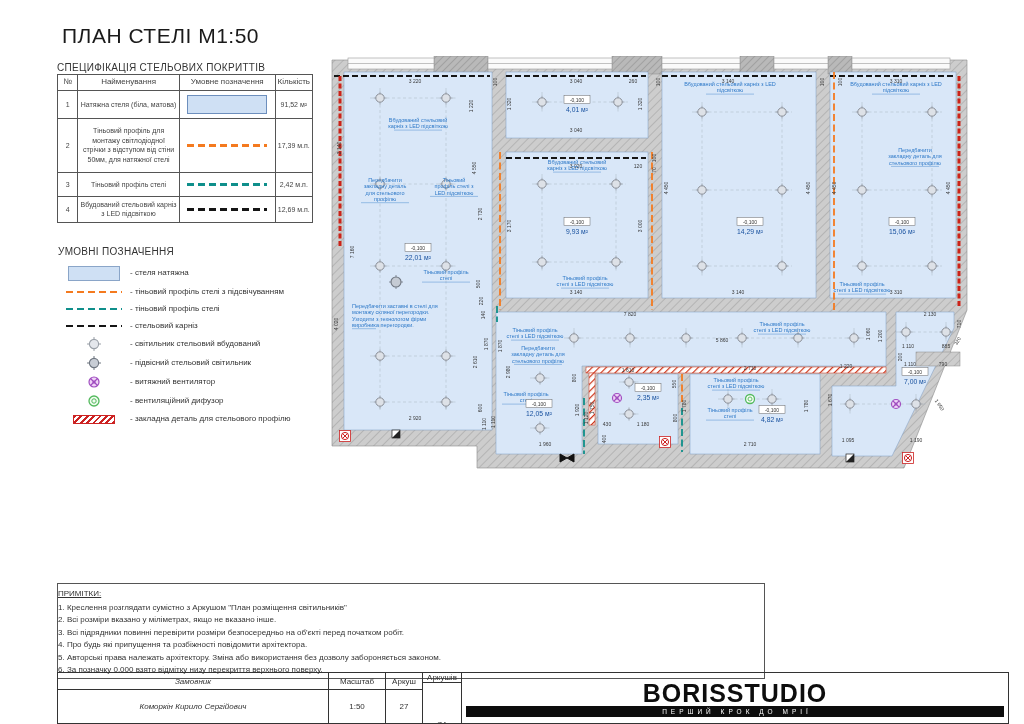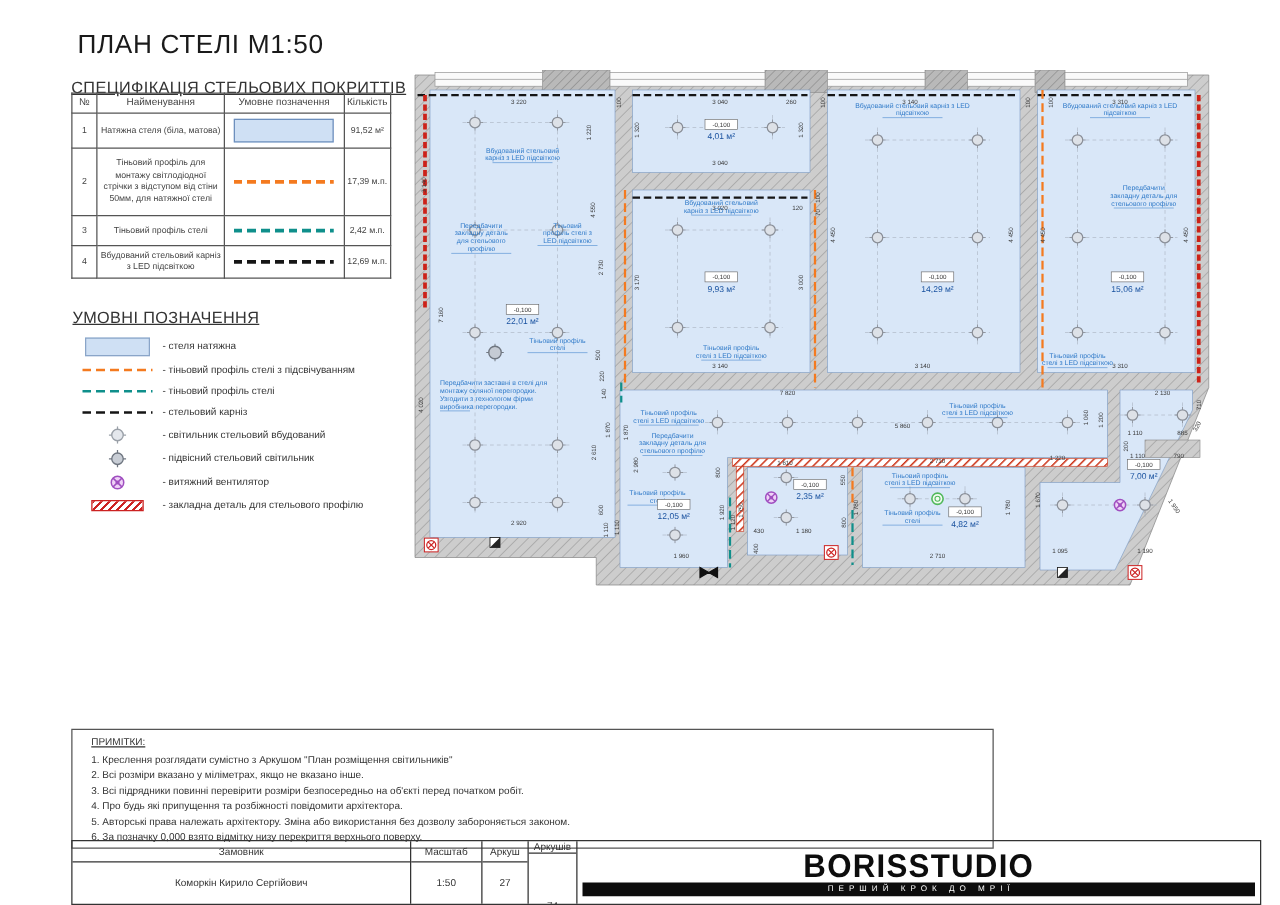--- a/index.html
+++ b/index.html
@@ -1,21 +1,21 @@
 <!DOCTYPE html>
 <html><head>
 <meta charset="utf-8">
 <style>
   html,body{margin:0;padding:0;background:#fff;}
   body{width:1024px;height:724px;position:relative;overflow:hidden;
        font-family:"Liberation Sans",sans-serif;color:#222;}
   .abs{position:absolute;}
   
   #main-title{left:62px;top:24px;font-size:21px;letter-spacing:.5px;color:#1a1a1a;font-weight:400;}
-  .section-title{font-size:13px;color:#333;text-decoration:underline;letter-spacing:.3px;}
+  .section-title{font-size:10px;color:#333;letter-spacing:.3px;}
   #spec-title{left:57px;top:62px;}
   table.spec{border-collapse:collapse;position:absolute;left:57px;top:74px;width:256px;
              font-size:7px;color:#444;}
   table.spec td,table.spec th{border:1px solid #555;text-align:center;vertical-align:middle;
              padding:2px 2px;font-weight:400;line-height:1.35;}
   table.spec th{font-size:8px;}
   .swatch-rect{width:78px;height:17px;background:#cfe0f4;border:1px solid #6d8fbd;margin:0 auto;}
   .dash{height:2.5px;width:80px;margin:0 auto;}
   .dash.orange{background:repeating-linear-gradient(90deg,#f47a1f 0 7px,transparent 7px 11px);}
   .dash.teal{background:repeating-linear-gradient(90deg,#0f8f8b 0 7px,transparent 7px 11px);}
@@ -26,30 +26,30 @@
   .leg-sym{width:72px;flex:0 0 72px;display:flex;justify-content:center;align-items:center;}
   .leg-label{font-size:8px;color:#333;line-height:1.3;}
   .leg-rect{width:50px;height:13px;background:#cfe0f4;border:1px solid #8aa5c8;}
   .leg-level{width:50px;height:11px;border:1px solid #555;font-size:7px;display:flex;
              align-items:center;justify-content:center;color:#333;background:#fff;}
   .leg-dash{width:56px;}
   .leg-hatch{width:40px;height:7px;border:1px solid #c22;
              background:repeating-linear-gradient(-45deg,#c22 0 2px,#fff 2px 4.5px);}
   
   #notes-box{left:57px;top:583px;width:706px;height:86px;border:1px solid #555;
-             padding:4px 15px;font-size:8px;color:#333;line-height:12.5px;}
+             padding:4px 0;font-size:8px;color:#333;line-height:12.5px;}
   #notes-title{text-decoration:underline;margin-bottom:1px;}
   
   #title-block{left:57px;top:672px;width:950px;height:50px;border:1.2px solid #333;
                display:flex;font-size:8px;color:#333;}
   .tb-cell{border-right:1.2px solid #333;display:flex;flex-direction:column;}
   .tb-head{height:16px;border-bottom:1px solid #333;display:flex;align-items:center;justify-content:center;}
   .tb-val{flex:1;display:flex;align-items:center;justify-content:center;}
   #tb-project{width:204px;justify-content:center;text-align:center;line-height:1.45;}
-  #tb-customer{width:270px;}#tb-stage{width:144px;}#tb-scale{width:56px;}
+  #tb-customer{width:270px;font-style:italic;}#tb-stage{width:144px;}#tb-scale{width:56px;}
   #tb-sheet{width:36px;}#tb-sheets{width:38px;gap:37px;}
   #tb-logo{flex:1;border-right:none;display:flex;flex-direction:column;justify-content:center;
            padding:1px 4px;}
   #logo-word{font-weight:700;font-size:25px;letter-spacing:1px;color:#0d0d0d;line-height:26px;
              text-align:center;transform:scaleY(1.05);}
   #logo-bar{background:#0d0d0d;color:#fff;font-size:6.5px;letter-spacing:4px;text-align:center;
             padding:2px 0 2px 4px;}
   #plan-wrap{left:330px;top:56px;width:640px;height:415px;}
   svg text{font-family:"Liberation Sans",sans-serif;}
 </style>
@@ -152,20 +152,29 @@
   <div class="leg-item">
     <span class="leg-sym">
       <svg width="14" height="14">
           <circle cx="7" cy="7" r="5" fill="#efd3f7" stroke="#a04fc0" stroke-width="1.2"></circle>
           <line x1="3.5" y1="3.5" x2="10.5" y2="10.5" stroke="#a04fc0" stroke-width="1.2"></line>
           <line x1="10.5" y1="3.5" x2="3.5" y2="10.5" stroke="#a04fc0" stroke-width="1.2"></line>
           <circle cx="7" cy="7" r="1.6" fill="#a04fc0"></circle>
         </svg>
     </span>
     <span class="leg-label">- витяжний вентилятор</span>
+  </div>
+  <div class="leg-item">
+    <span class="leg-sym">
+      <svg width="14" height="14">
+          <circle cx="7" cy="7" r="5" fill="#f2fcf1" stroke="#52b95c" stroke-width="1.3"></circle>
+          <circle cx="7" cy="7" r="2.2" fill="none" stroke="#52b95c" stroke-width="1"></circle>
+        </svg>
+    </span>
+    <span class="leg-label">- вентиляційний дифузор</span>
   </div>
   <div class="leg-item">
     <span class="leg-sym">
         <span class="leg-hatch"></span>
       </span>
     <span class="leg-label">- закладна деталь для стельового профілю</span>
   </div>
 </div>
 
 <div class="abs" id="notes-box">

